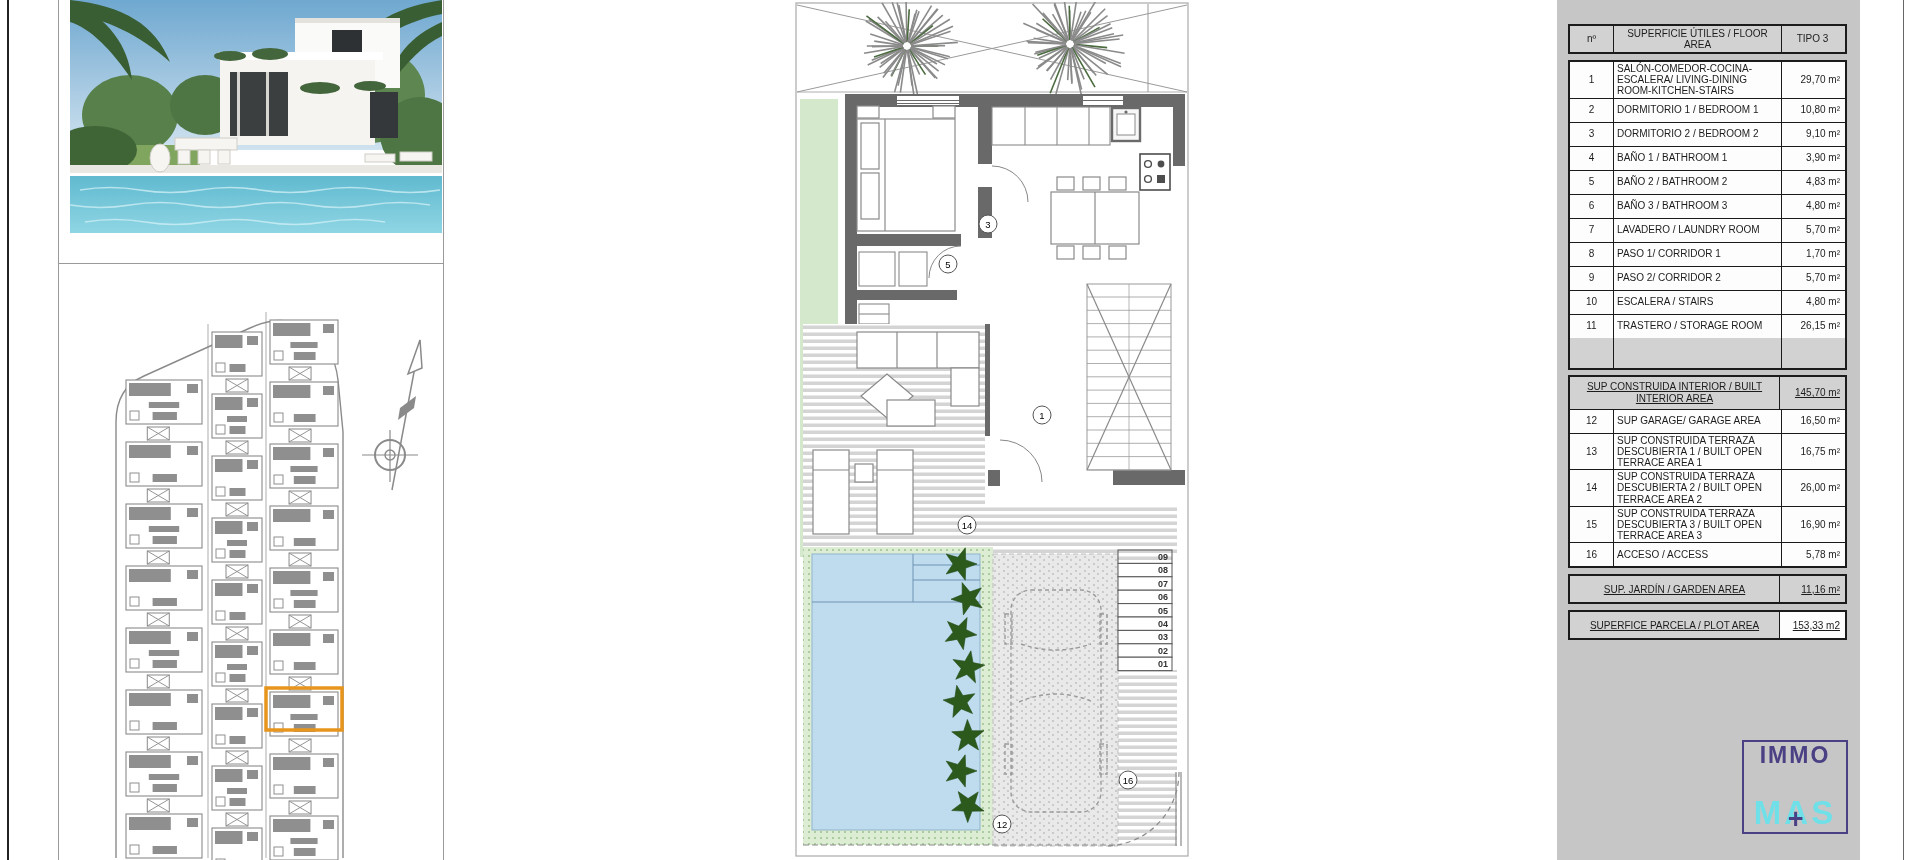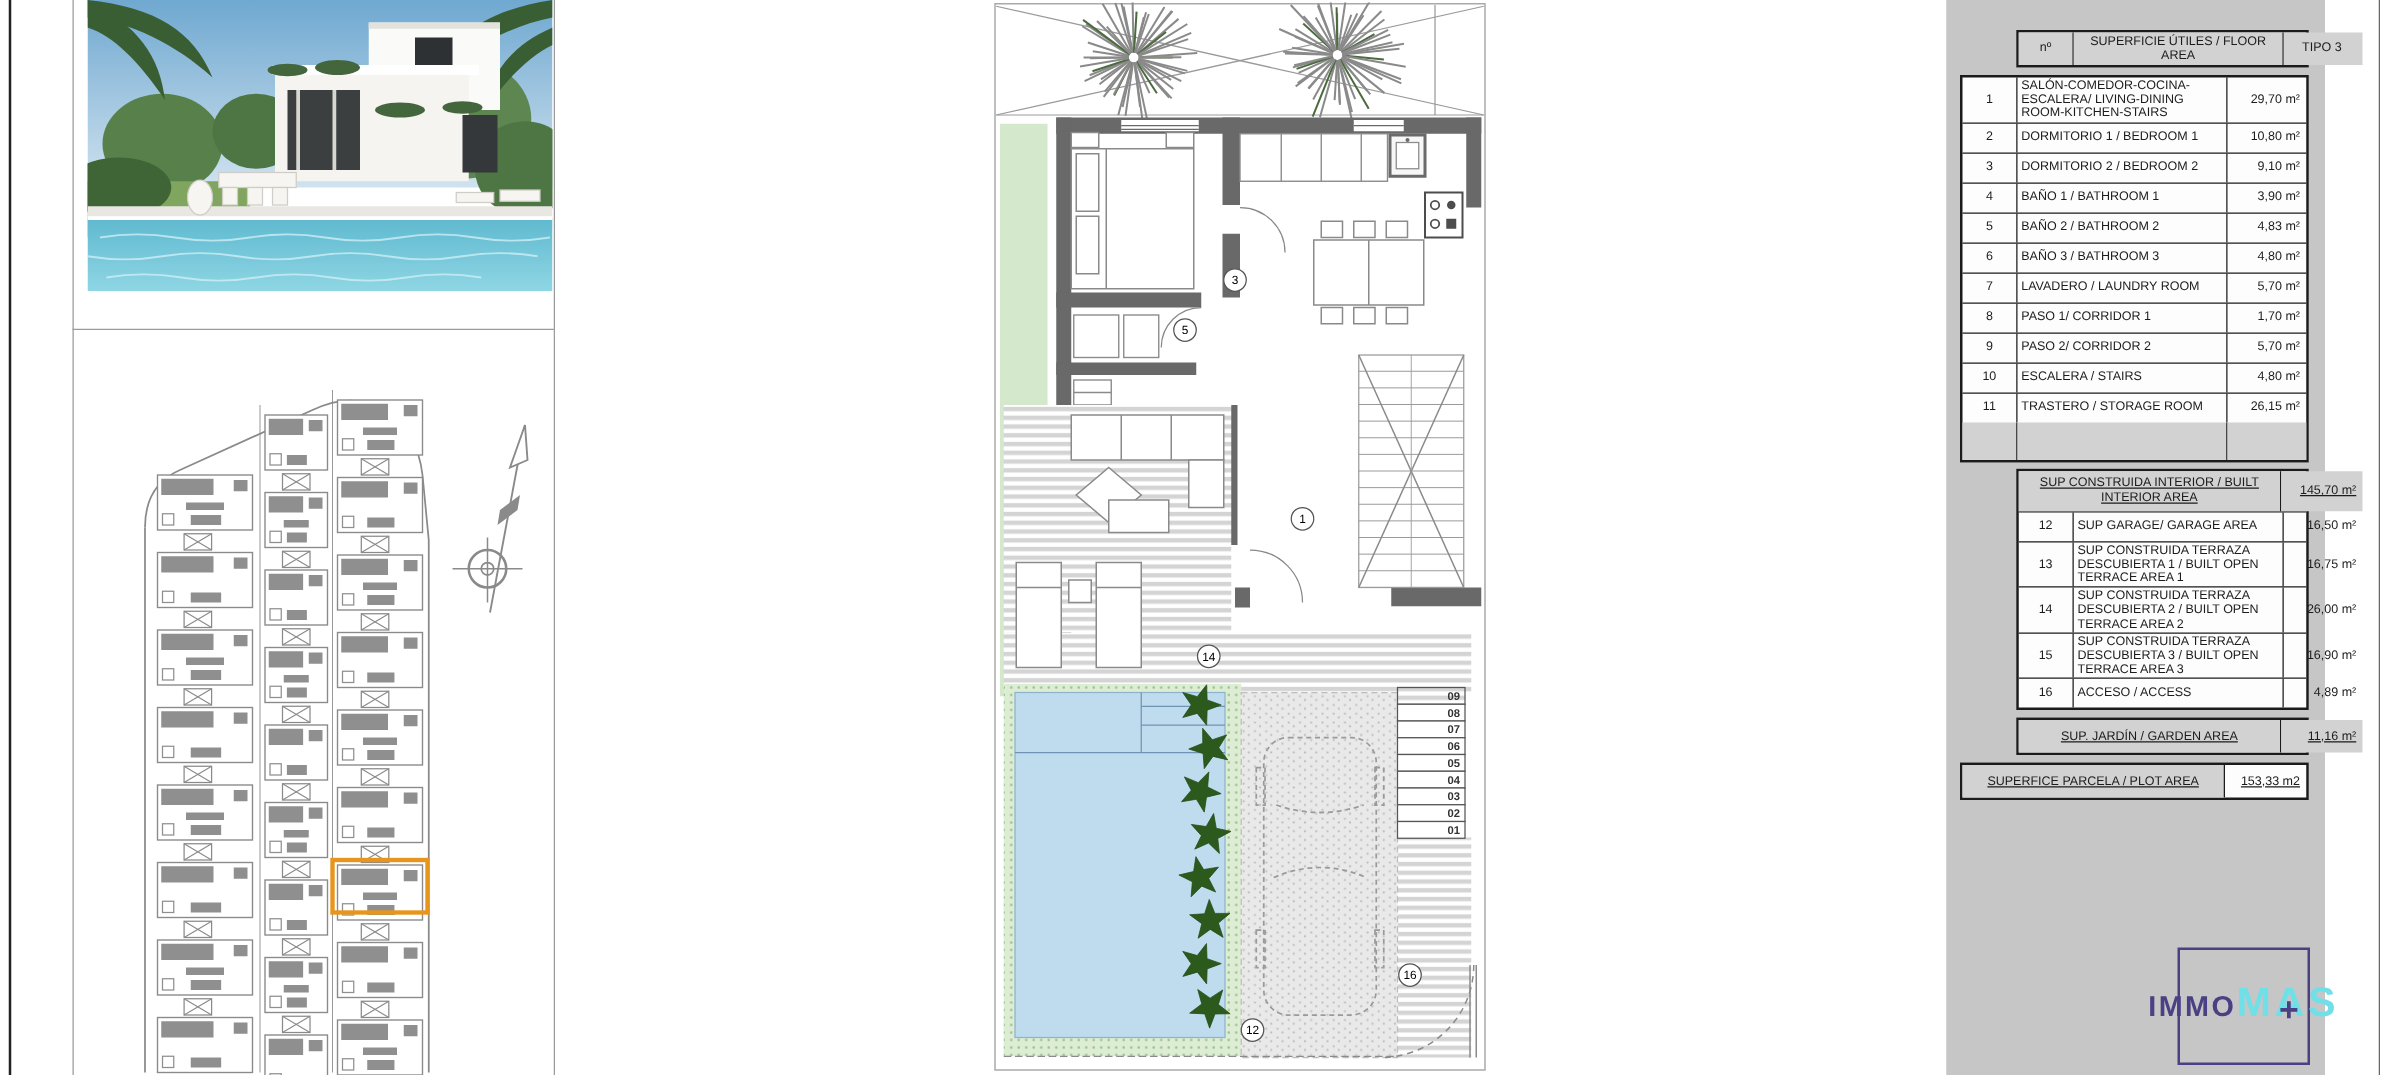--- a/index.html
+++ b/index.html
@@ -15,38 +15,38 @@
 
   .villa-photo{position:absolute;left:70px;top:0;width:372px;height:233px;}
   .site-plan{position:absolute;left:100px;top:290px;width:355px;height:570px;}
   .floor-plan{position:absolute;left:795px;top:2px;width:395px;height:856px;}
 
   
   .right-panel{position:absolute;left:1557px;top:0;width:303px;height:860px;background:#c6c6c6;}
 
   .area-table{position:absolute;left:11px;top:24px;width:279px;display:flex;flex-direction:column;font-size:10px;line-height:1.12;}
   .tblock{border:2px solid #1b1b1b;background:#fdfdfd;}
-  .mb6{margin-bottom:6px;margin-left:45px;} .mb5{margin-bottom:5px;}
+  .mb6{margin-bottom:6px;} .mb5{margin-bottom:5px;}
   .trow{display:grid;grid-template-columns:44px 168px 63px;border-bottom:1.2px solid #1b1b1b;}
   .trow:last-child{border-bottom:none;}
   .trow2{display:grid;grid-template-columns:210px 65px;border-bottom:1.2px solid #1b1b1b;text-decoration:underline;}
   .trow2:last-child{border-bottom:none;}
   .cell{display:flex;align-items:center;min-height:21px;padding:1px 3px;}
   .cell.num{justify-content:center;border-right:1.2px solid #1b1b1b;}
   .cell.label{border-right:1.2px solid #1b1b1b;}
   .cell.value{justify-content:flex-end;padding-right:5px;text-align:center;}
   .cell.center{justify-content:center;text-align:center;}
   .gray{background:#d2d2d2;}
   .hdr .cell{min-height:24px;}
   .sumrow .cell{min-height:30px;}
   .smallrow .cell{min-height:24px;}
   .blankrow{height:30px;}
 
-  .logo-box{position:absolute;left:185px;top:758px;width:102px;height:90px;border:2.5px solid #4a4084;
-            display:flex;flex-direction:row;align-items:center;justify-content:center;}
+  .logo-box{position:absolute;left:185px;top:740px;width:102px;height:90px;border:2.5px solid #4a4084;
+            display:flex;flex-direction:column;align-items:center;justify-content:space-between;}
   .logo-top{font-weight:bold;font-size:23px;letter-spacing:2px;color:#4a4084;}
   .logo-bottom{font-weight:bold;font-size:33px;letter-spacing:3px;color:#6fdfe8;margin-top:-7px;position:relative;}
   .logo-plus{position:absolute;left:34px;top:10px;font-size:27px;color:#4a4084;font-weight:bold;}
 </style>
 </head>
 <body>
 
 <div class="canvas">
 
   <div class="vline sheet-edge-left"></div>
@@ -819,21 +819,21 @@
 
   <div class="trow">
     <div class="cell num">15</div>
     <div class="cell label">SUP CONSTRUIDA TERRAZA DESCUBIERTA 3 / BUILT OPEN TERRACE AREA 3</div>
     <div class="cell value">16,90 m²</div>
   </div>
 
   <div class="trow">
     <div class="cell num">16</div>
     <div class="cell label">ACCESO / ACCESS</div>
-    <div class="cell value">4,89 m²</div>
+    <div class="cell value">5,78 m²</div>
   </div>
 </div>
       </div>
 
 
       <div class="tblock mb6">
         <div class="trow2 smallrow">
           <div class="cell label gray center">SUP. JARDÍN / GARDEN AREA</div>
           <div class="cell value gray">11,16 m²</div>
         </div>

